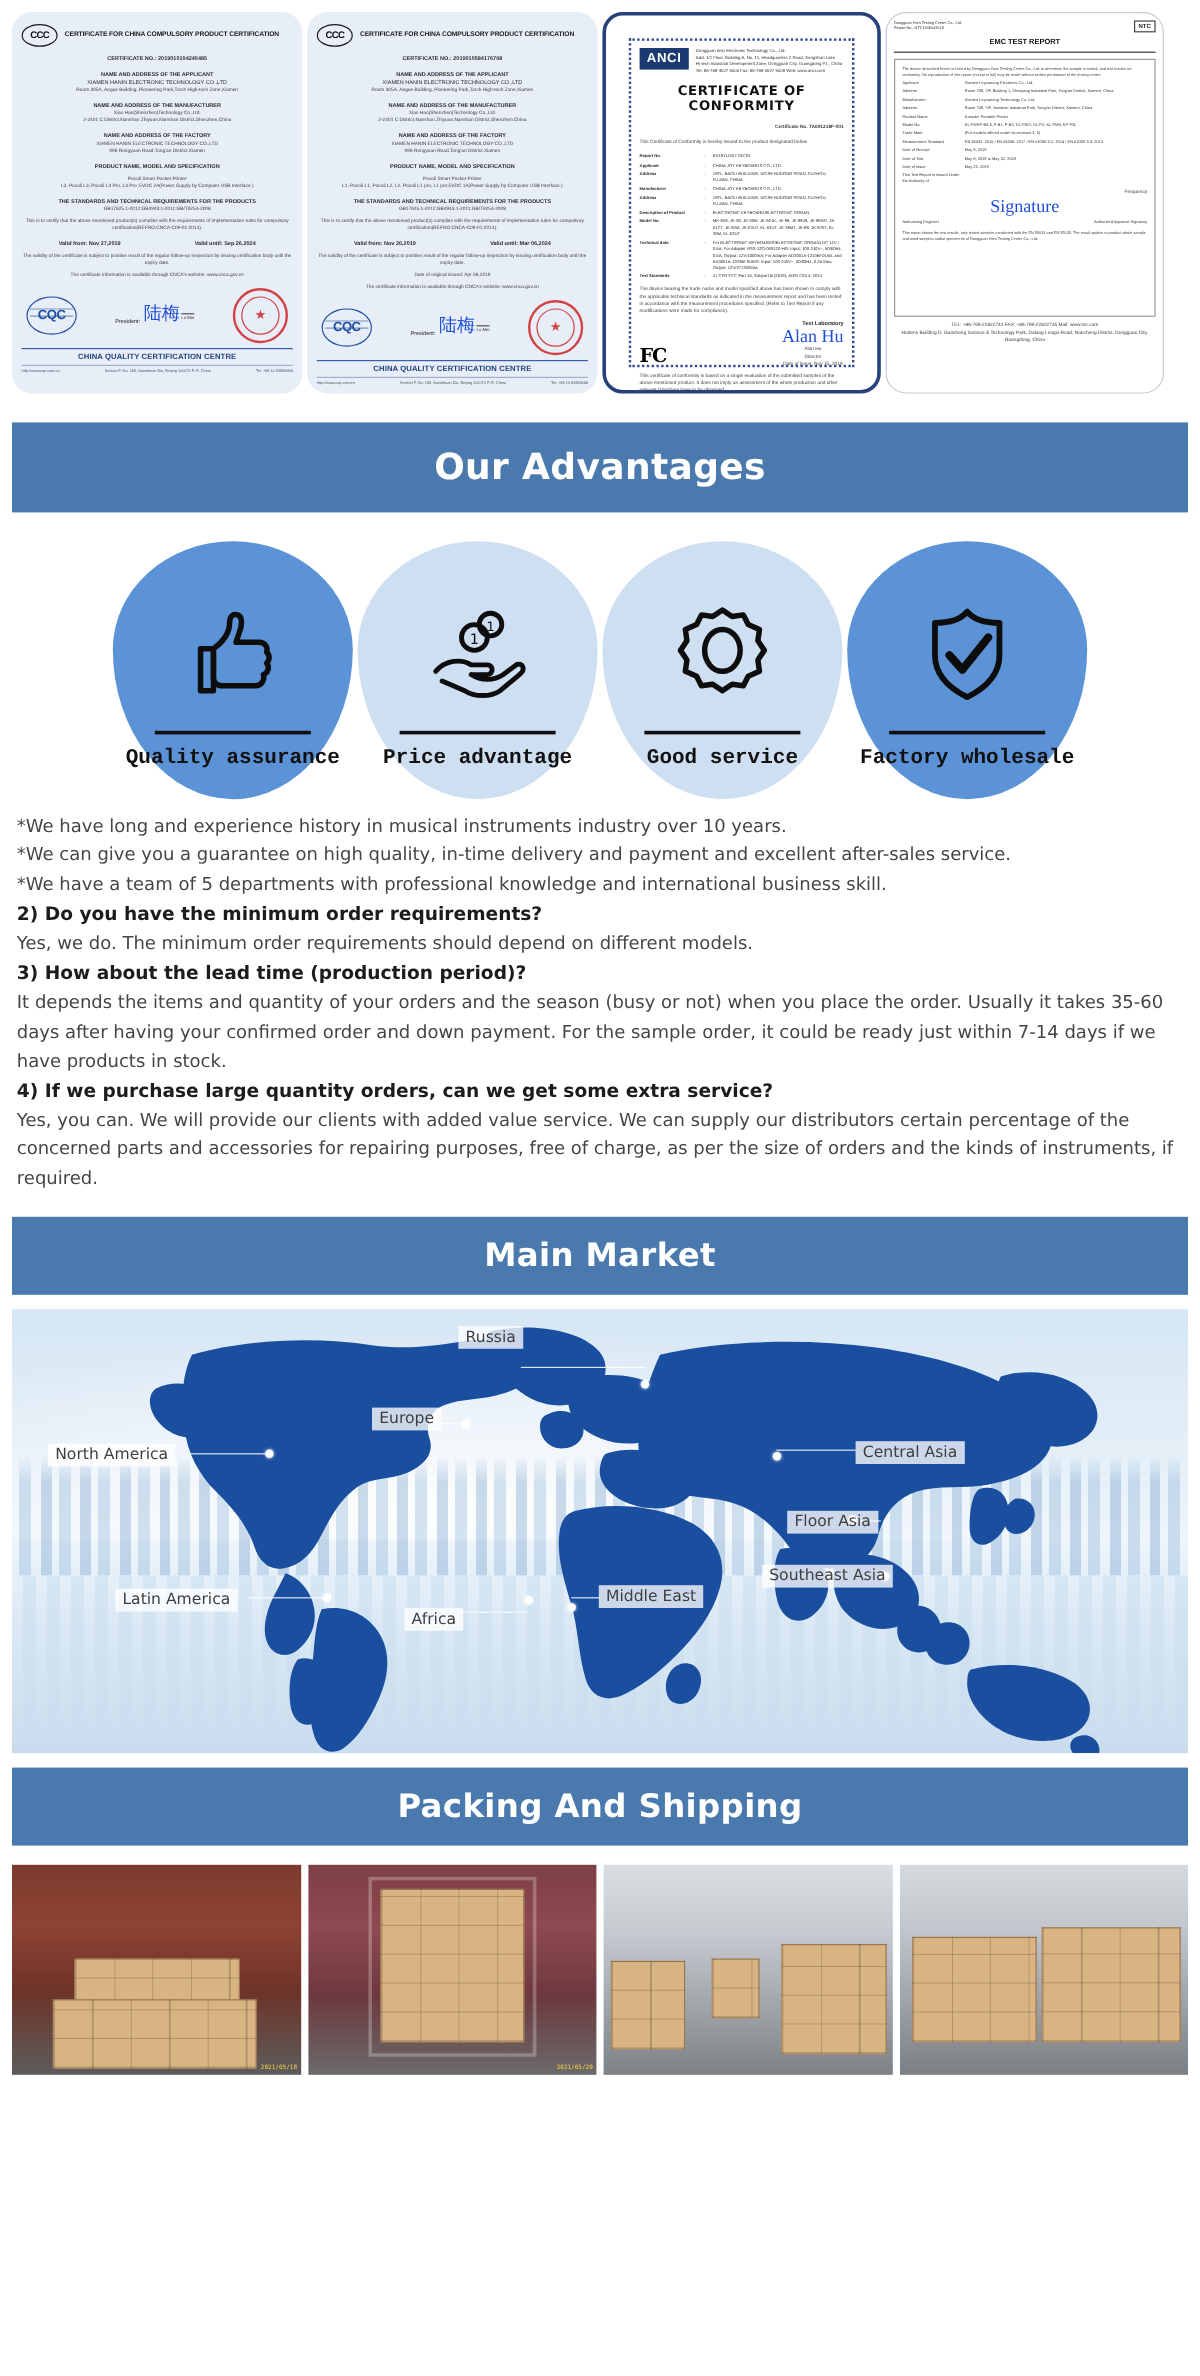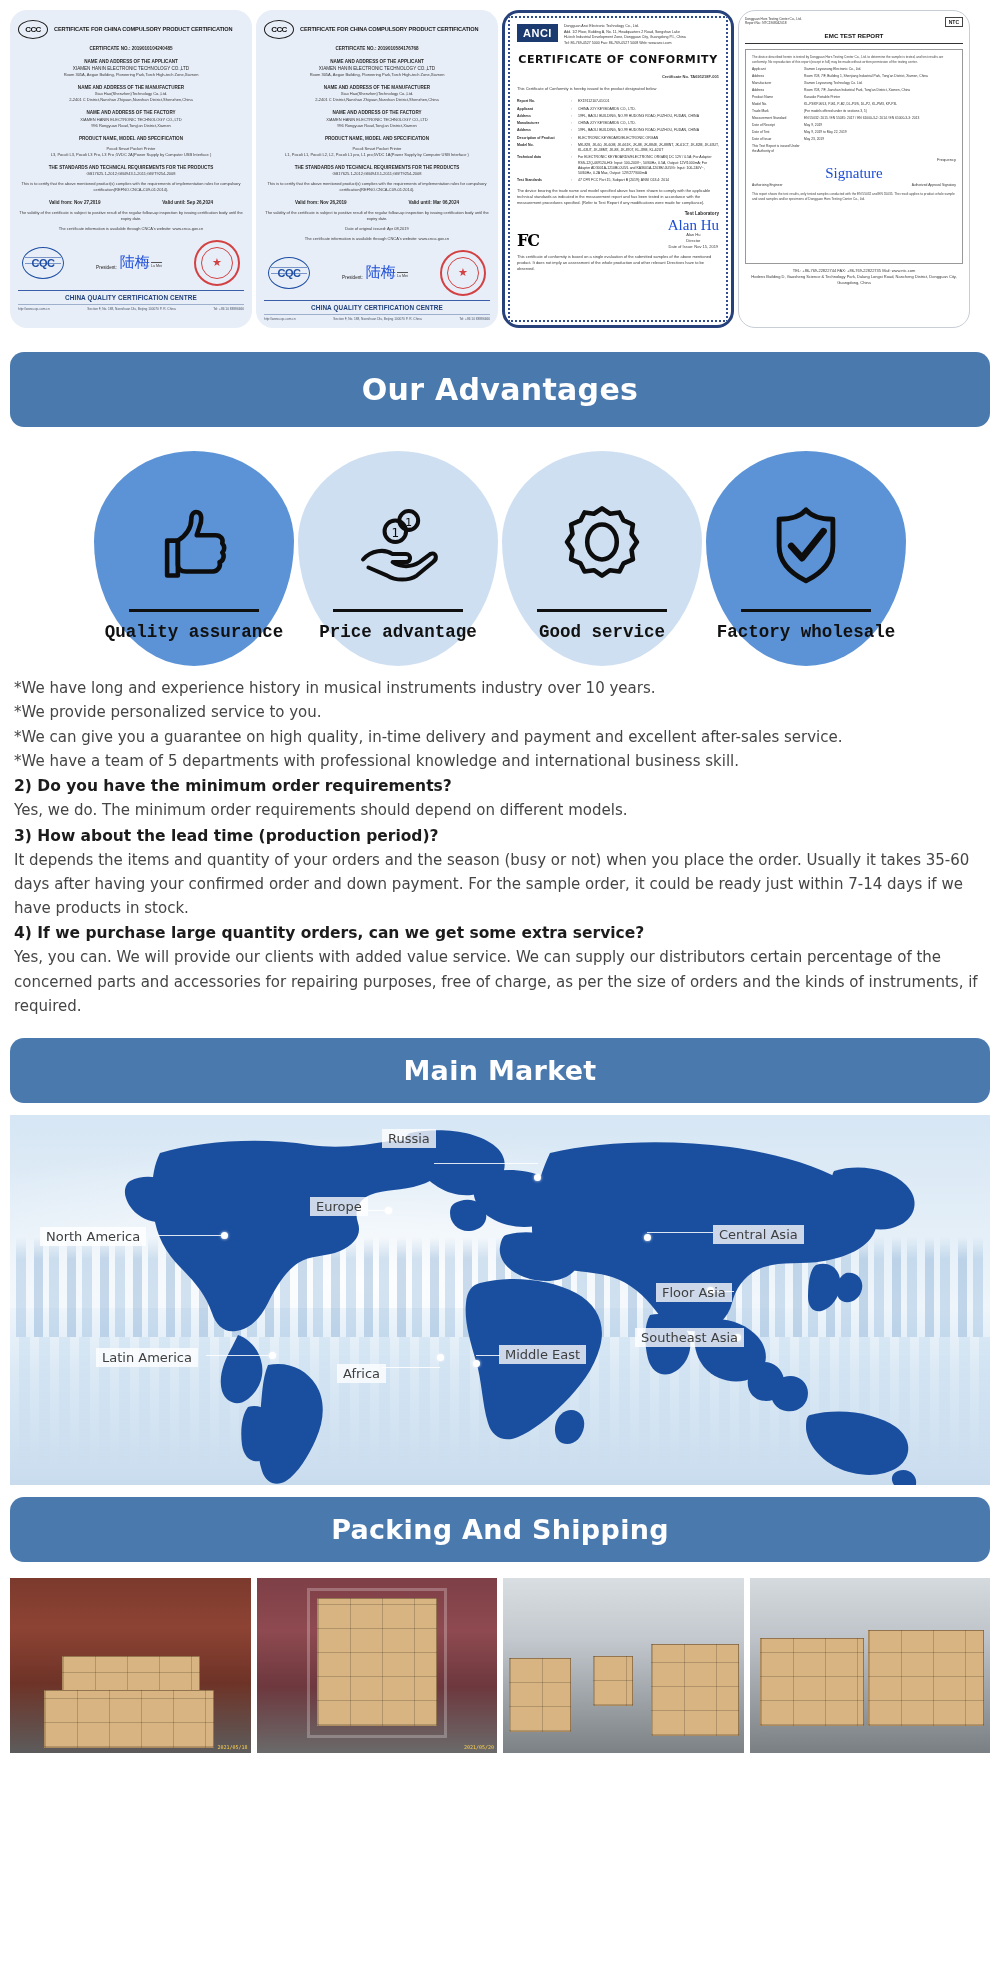--- a/index.html
+++ b/index.html
@@ -20,21 +20,21 @@
   }
   .cert {
     position: relative;
     background: #eef2f8;
     overflow: hidden;
     font-family: "Liberation Sans", sans-serif;
     border-radius: 17px;
   }
   .cert-ccc { width: 242px; height: 318px; background: #e8eef7; padding: 10px 8px; }
   .cert-conf { width: 242px; height: 318px; background: #e8eef7; padding: 10px 8px; }
-  .cert-anci { width: 232px; height: 318px; background: #ffffff; border: 3px solid #27427a; padding: 0; }
+  .cert-anci { width: 232px; height: 318px; background: #ffffff; border: 3px solid #27427a; padding: 16px; }
   .cert-emc  { width: 232px; height: 318px; background: #ffffff; border: 1px solid #c8cdd6; padding: 6px; }
 
   .ccc-head { display: flex; align-items: center; gap: 6px; }
   .ccc-mark {
     width: 30px; height: 19px; border: 1.4px solid #1b1b1b; border-radius: 50%;
     display: flex; align-items: center; justify-content: center;
     font-size: 8px; font-weight: bold; letter-spacing: -0.6px; color: #111; flex: none;
   }
   .ccc-title { font-size: 5.6px; font-weight: bold; color: #1a1a1a; letter-spacing: -0.1px; line-height: 1.1; }
 
@@ -109,21 +109,20 @@
   .banner {
     background: #4a79ad;
     color: #ffffff;
     text-align: center;
     font-size: 30px;
     font-weight: bold;
     letter-spacing: .3px;
     padding: 20px 0;
     margin: 12px 10px;
     font-family: "DejaVu Sans", sans-serif;
-    border-radius: 14px;
   }
   .banner-main-market { font-size: 27px; padding: 17px 0; }
   .banner-packing { font-size: 27px; padding: 17px 0; }
 
   
   .adv-wrap {
     display: flex;
     justify-content: center;
     gap: 4px;
     padding: 12px 16px 6px;
@@ -560,21 +559,20 @@
           <path d="M21 32 L29 41 L45 21" stroke-width="5"></path>
         </svg>
       </div>
       <div class="adv-rule"></div>
       <div class="adv-label">Factory wholesale</div>
     </div>
   </div>
 
   <div class="faq">
     <div class="faq-a">*We have long and experience history in musical instruments industry over 10 years.</div>
-    <div class="faq-a">*We provide personalized service to you.</div>
     <div class="faq-a">*We can give you a guarantee on high quality, in-time delivery and payment and excellent after-sales service.</div>
     <div class="faq-a">*We have a team of 5 departments with professional knowledge and international business skill.</div>
     <div class="faq-q">2) Do you have the minimum order requirements?</div>
     <div class="faq-a">Yes, we do. The minimum order requirements should depend on different models.</div>
     <div class="faq-q">3) How about the lead time (production period)?</div>
     <div class="faq-a">It depends the items and quantity of your orders and the season (busy or not) when you place the order. Usually it takes 35-60 days after having your confirmed order and down payment. For the sample order, it could be ready just within 7-14 days if we have products in stock.</div>
     <div class="faq-q">4) If we purchase large quantity orders, can we get some extra service?</div>
     <div class="faq-a">Yes, you can. We will provide our clients with added value service. We can supply our distributors certain percentage of the concerned parts and accessories for repairing purposes, free of charge, as per the size of orders and the kinds of instruments, if required.</div>
   </div>
 

